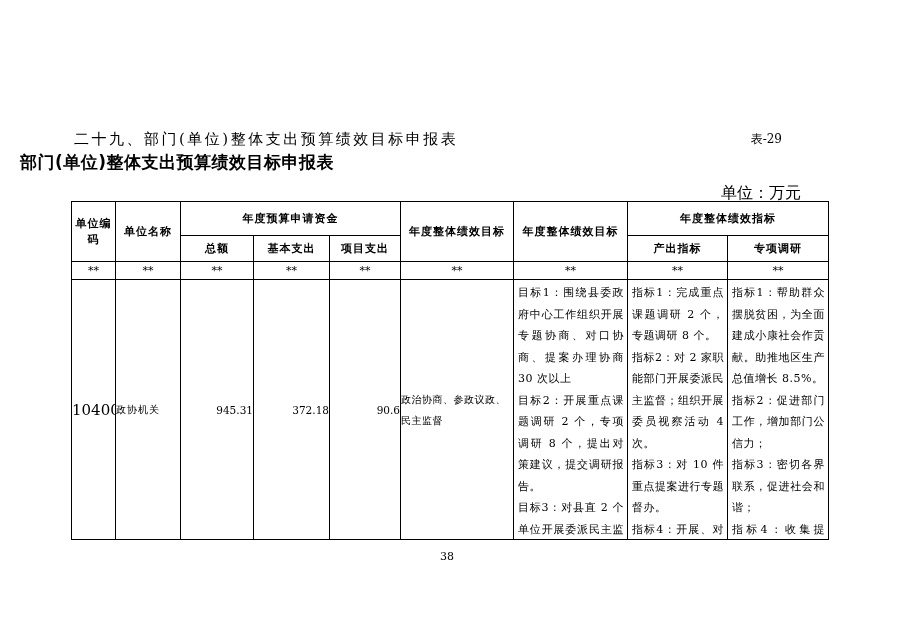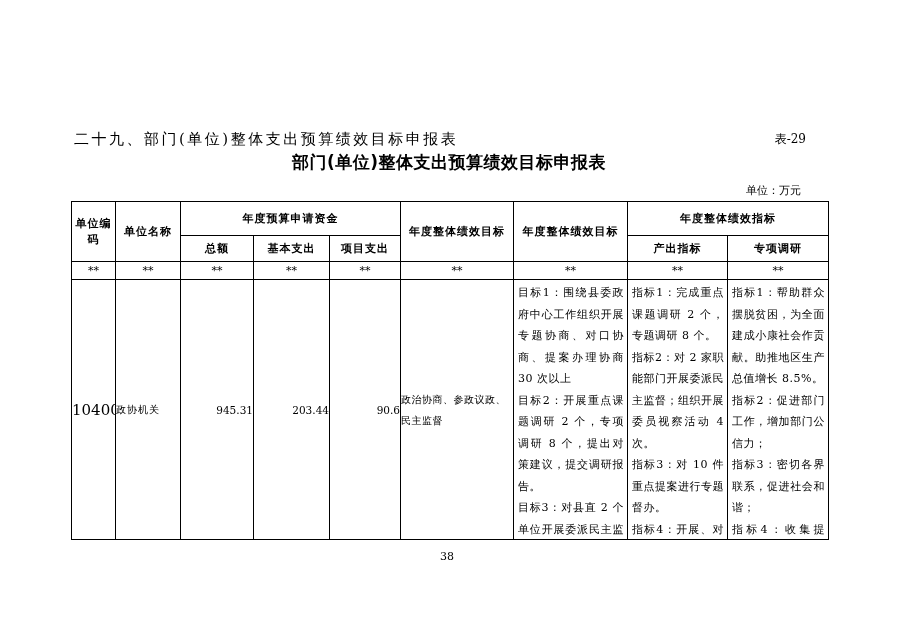--- a/index.html
+++ b/index.html
@@ -5,27 +5,27 @@
   html,body{margin:0;padding:0;}
   body{
     width:898px;height:635px;overflow:hidden;background:#ffffff;color:#000;
     font-family:"DejaVu Serif","Liberation Serif",serif;position:relative;
   }
   .section-heading{
     position:absolute;left:74px;top:101px;font-size:15px;letter-spacing:2.5px;
     white-space:nowrap;
     margin-top:29px;
   }
-  .table-number{position:absolute;right:92px;top:131px;font-size:12px;}
+  .table-number{position:absolute;right:116px;top:131px;font-size:12px;}
   .doc-title{
-    position:absolute;left:0;right:0;top:151px;text-align:center;
+    position:absolute;left:0;right:0;top:151px;
     font-family:"DejaVu Sans","Liberation Sans",sans-serif;font-weight:bold;
-    font-size:17px;letter-spacing:0.5px;
+    font-size:17px;letter-spacing:0.5px;padding-left:20px;
   }
-  .unit-note{position:absolute;right:97px;top:183px;font-size:11px;}
+  .unit-note{position:absolute;right:97px;top:183px;font-size:16px;}
   table.report{
     position:absolute;left:71px;top:201px;border-collapse:collapse;
     table-layout:fixed;width:757px;
     border:1.5px solid #000;
   }
   table.report td{border:1px solid #000;padding:0;overflow:hidden;}
   tr.h1{height:34px;}
   tr.h2{height:26px;}
   tr.mask-row{height:18px;}
   tr.data-row{height:260px;}
@@ -96,21 +96,21 @@
     <td class="mask">**</td>
     <td class="mask">**</td>
     <td class="mask">**</td>
     <td class="mask">**</td>
     <td class="mask">**</td>
   </tr>
   <tr class="data-row">
     <td class="cell-code">104001</td>
     <td class="cell-name">政协机关</td>
     <td class="cell-num">945.31</td>
-    <td class="cell-num">203.44</td>
+    <td class="cell-num">372.18</td>
     <td class="cell-num">90.6</td>
     <td class="cell-duty">政治协商、参政议政、民主监督</td>
     <td class="cell-text">
       <div class="clip">
         <div class="para">目标1：围绕县委政府中心工作组织开展专题协商、对口协商、提案办理协商 30 次以上</div>
         <div class="para">目标2：开展重点课题调研 2 个，专项调研 8 个，提出对策建议，提交调研报告。</div>
         <div class="para">目标3：对县直 2 个单位开展委派民主监督；</div>
 
       </div>
     </td>

